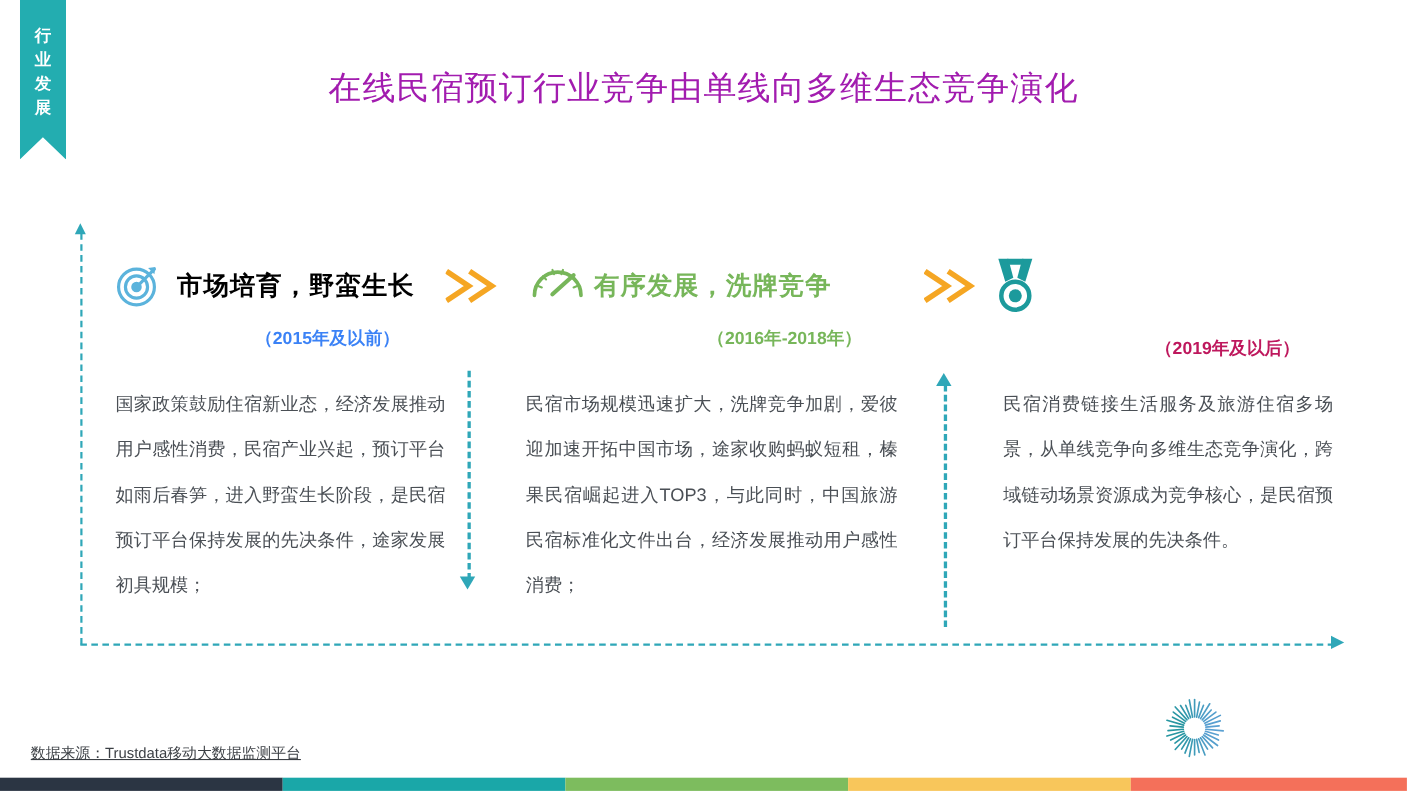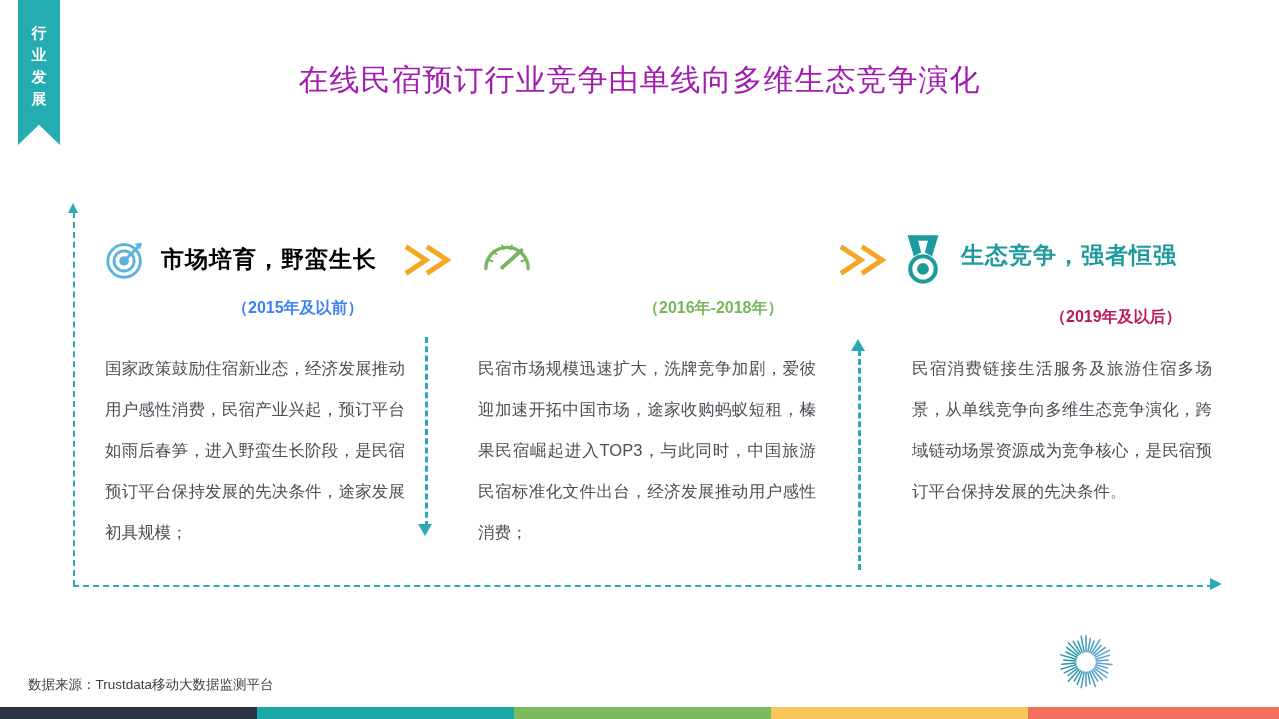--- a/index.html
+++ b/index.html
@@ -153,20 +153,21 @@
   .col.c2 { left:478px; width:338px; }
   .col.c3 { left:912px; width:300px; }
 
   
   .source {
     position:absolute;
     left:28px; top:676px;
     font-size:13.5px;
     color:#3b3f44;
     white-space:nowrap;
+    text-decoration:underline;
   }
   .logo {
     position:absolute;
     left:1058px; top:634px;
     display:flex; align-items:center; gap:4px;
   }
   .logo .mark { width:56px; height:56px; flex:none; }
   .logo .word {
     font-size:32px;
     color:#4E9FCB;
@@ -236,41 +237,41 @@
         <path d="M7 24 L11 25.5"></path>
         <path d="M12 15 L15 18"></path>
         <path d="M21 9 L22.5 13"></path>
         <path d="M31 9 L29.5 13"></path>
         <path d="M40 15 L37 18"></path>
         <path d="M45 24 L41 25.5"></path>
       </g>
       <path d="M21 32 L41 14" stroke="#77B65A" stroke-width="4" stroke-linecap="round" fill="none"></path>
     </svg>
   </span>
+  <span class="stitle">有序发展，洗牌竞争</span>
 </div>
 <div class="stage-period s2-period">（2016年-2018年）</div>
 
 <div class="chev c2">
   <svg width="48" height="34" viewBox="0 0 48 34">
     <path d="M3 4 L21 16 L3 28" fill="none" stroke="#F5A623" stroke-width="5" stroke-linecap="square"></path>
     <path d="M24 4 L42 16 L24 28" fill="none" stroke="#F5A623" stroke-width="5" stroke-linecap="square"></path>
   </svg>
 </div>
 
 <div class="stage-head s3-head">
   <span class="icon">
     <svg viewBox="0 0 44 56" width="40" height="52">
       <path d="M5 3 L15 3 L20 22 L12 26 Z" fill="#1C9A9C"></path>
       <path d="M39 3 L29 3 L24 22 L32 26 Z" fill="#1C9A9C"></path>
       <path d="M14 3 L30 3 L30 9 L14 9 Z" fill="#1C9A9C"></path>
       <circle cx="22" cy="40" r="14" fill="none" stroke="#1C9A9C" stroke-width="4.5"></circle>
       <circle cx="22" cy="40" r="6.5" fill="#1C9A9C"></circle>
     </svg>
   </span>
-  <span class="stitle">生态竞争，强者恒强</span>
 </div>
 <div class="stage-period s3-period">（2019年及以后）</div>
 
 <div class="col c1">国家政策鼓励住宿新业态，经济发展推动用户感性消费，民宿产业兴起，预订平台如雨后春笋，进入野蛮生长阶段，是民宿预订平台保持发展的先决条件，途家发展初具规模；</div>
 <div class="col c2">民宿市场规模迅速扩大，洗牌竞争加剧，爱彼迎加速开拓中国市场，途家收购蚂蚁短租，榛果民宿崛起进入TOP3，与此同时，中国旅游民宿标准化文件出台，经济发展推动用户感性消费；</div>
 <div class="col c3">民宿消费链接生活服务及旅游住宿多场景，从单线竞争向多维生态竞争演化，跨域链动场景资源成为竞争核心，是民宿预订平台保持发展的先决条件。</div>
 
 <div class="source">数据来源：Trustdata移动大数据监测平台</div>
 
 <div class="logo">

